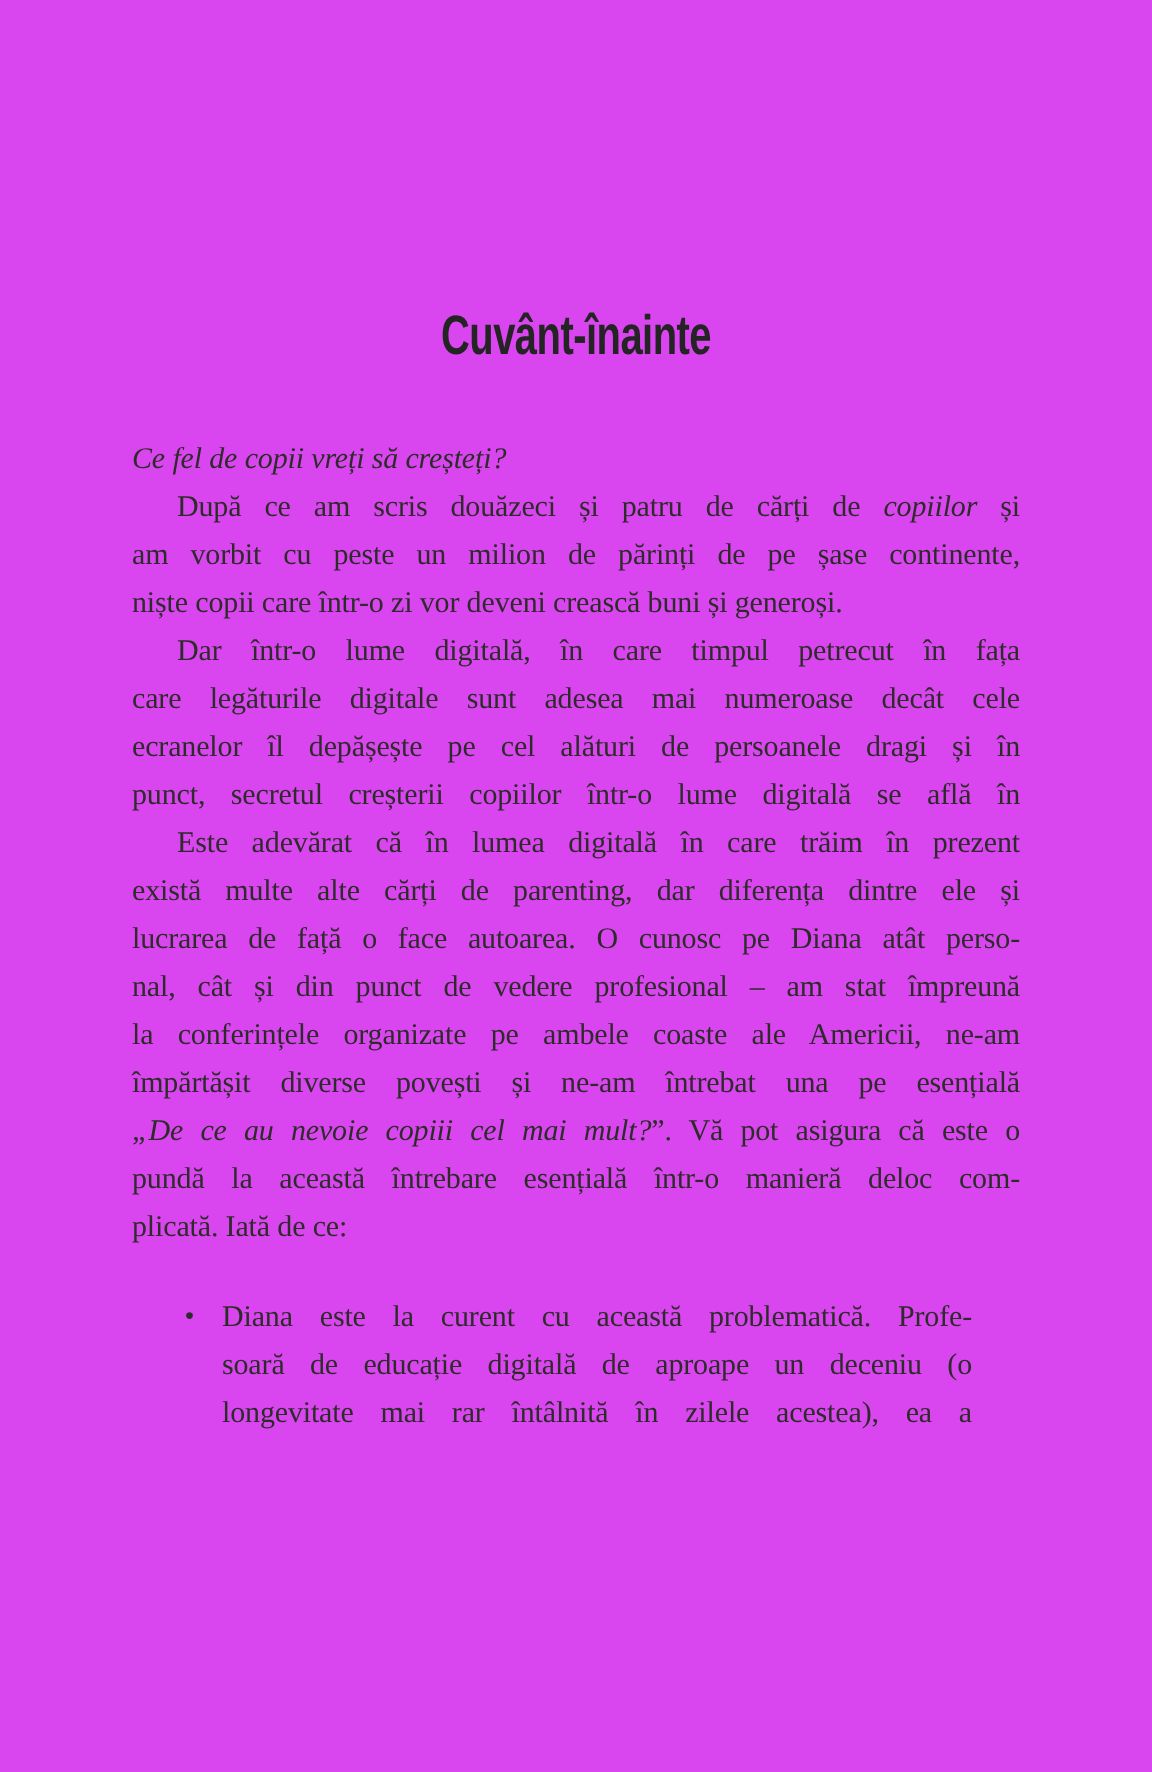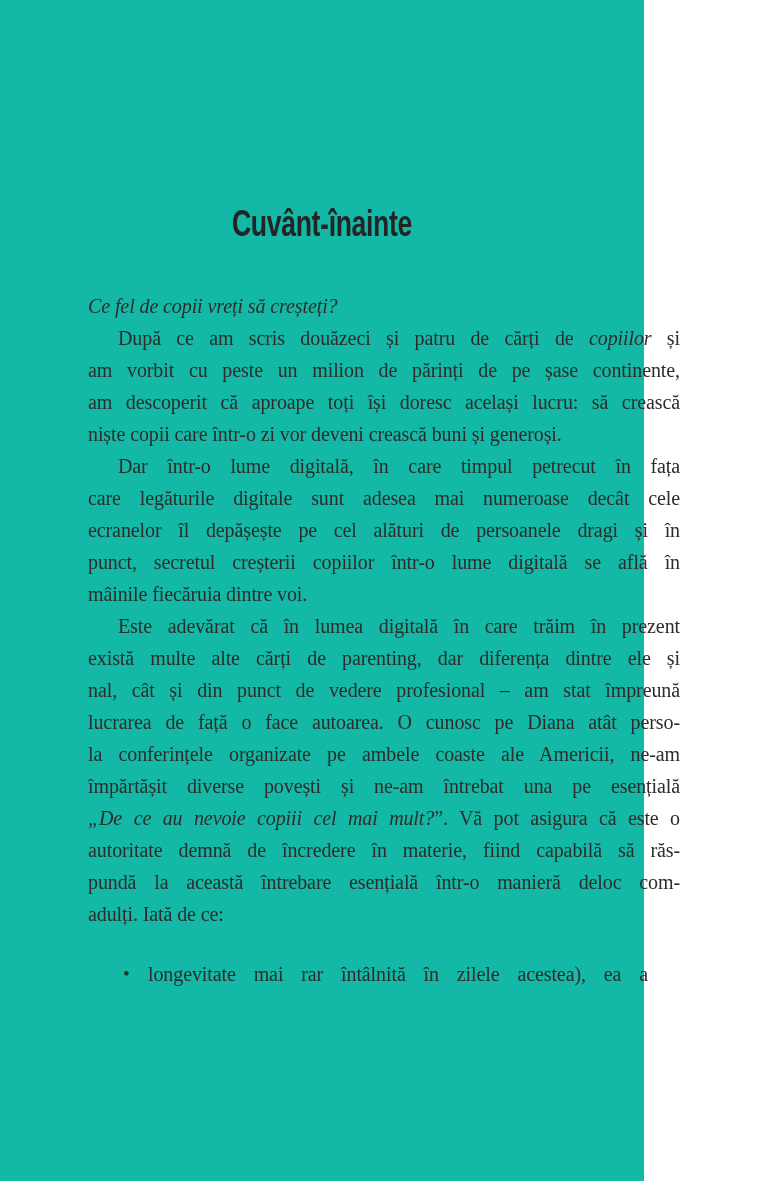--- a/index.html
+++ b/index.html
@@ -8,23 +8,23 @@
   }
   body {
     width: 768px;
     height: 1181px;
     background: #ffffff;
     overflow: hidden;
     font-family: "Liberation Serif", serif;
   }
   .page {
     position: relative;
-    width: 644px;
+    width: 768px;
     height: 1181px;
-    background: #14b8a6;
+    background: #d946ef;
   }
   .chapter-title-wrap {
     padding-top: 204px;
     text-align: center;
     line-height: 40px;
     height: 40px;
   }
   .chapter-title {
     display: inline-block;
     font-family: "Liberation Sans", sans-serif;
@@ -78,40 +78,39 @@
   <div class="chapter-title-wrap">
     <span class="chapter-title">Cuvânt-înainte</span>
   </div>
   <div class="body-text">
       <div class="para">
         <div class="line last"><span class="it">Ce fel de copii vreți să creșteți?</span></div>
       </div>
       <div class="para">
         <div class="line indent"><span>După ce am scris douăzeci și patru de cărți de </span><span class="it">copiilor</span><span> și</span></div>
         <div class="line"><span>am vorbit cu peste un milion de părinți de pe șase continente,</span></div>
-        <div class="line"><span>am descoperit că aproape toți își doresc același lucru: să crească</span></div>
         <div class="line last"><span>niște copii care într-o zi vor deveni crească buni și generoși.</span></div>
       </div>
       <div class="para">
         <div class="line indent"><span>Dar într-o lume digitală, în care timpul petrecut în fața</span></div>
         <div class="line"><span>care legăturile digitale sunt adesea mai numeroase decât cele</span></div>
         <div class="line"><span>ecranelor îl depășește pe cel alături de persoanele dragi și în</span></div>
         <div class="line"><span>punct, secretul creșterii copiilor într-o lume digitală se află în</span></div>
-        <div class="line last"><span>mâinile fiecăruia dintre voi.</span></div>
       </div>
       <div class="para">
         <div class="line indent"><span>Este adevărat că în lumea digitală în care trăim în prezent</span></div>
         <div class="line"><span>există multe alte cărți de parenting, dar diferența dintre ele și</span></div>
+        <div class="line"><span>lucrarea de față o face autoarea. O cunosc pe Diana atât perso-</span></div>
         <div class="line"><span>nal, cât și din punct de vedere profesional – am stat împreună</span></div>
-        <div class="line"><span>lucrarea de față o face autoarea. O cunosc pe Diana atât perso-</span></div>
         <div class="line"><span>la conferințele organizate pe ambele coaste ale Americii, ne-am</span></div>
         <div class="line"><span>împărtășit diverse povești și ne-am întrebat una pe esențială</span></div>
         <div class="line"><span class="it">„De ce au nevoie copiii cel mai mult?</span><span>”. Vă pot asigura că este o</span></div>
-        <div class="line"><span>autoritate demnă de încredere în materie, fiind capabilă să răs-</span></div>
         <div class="line"><span>pundă la această întrebare esențială într-o manieră deloc com-</span></div>
-        <div class="line last"><span>adulți. Iată de ce:</span></div>
+        <div class="line last"><span>plicată. Iată de ce:</span></div>
       </div>
       <div class="para bullet-para">
         <span class="bullet-marker">•</span>
+        <div class="line"><span>Diana este la curent cu această problematică. Profe-</span></div>
+        <div class="line"><span>soară de educație digitală de aproape un deceniu (o</span></div>
         <div class="line"><span>longevitate mai rar întâlnită în zilele acestea), ea a</span></div>
       </div>
     </div>
 </div>
 
 </body></html>

